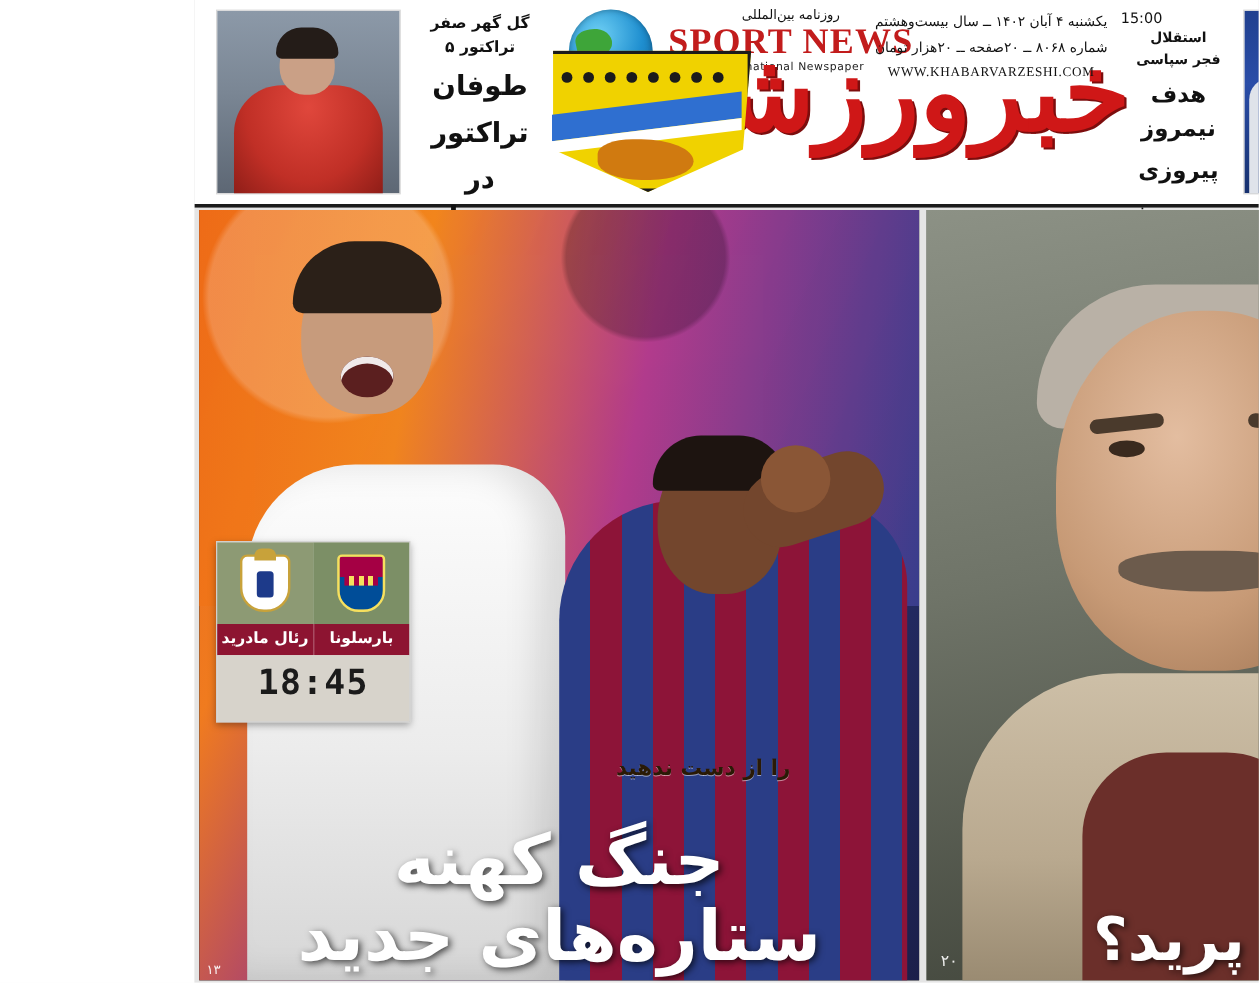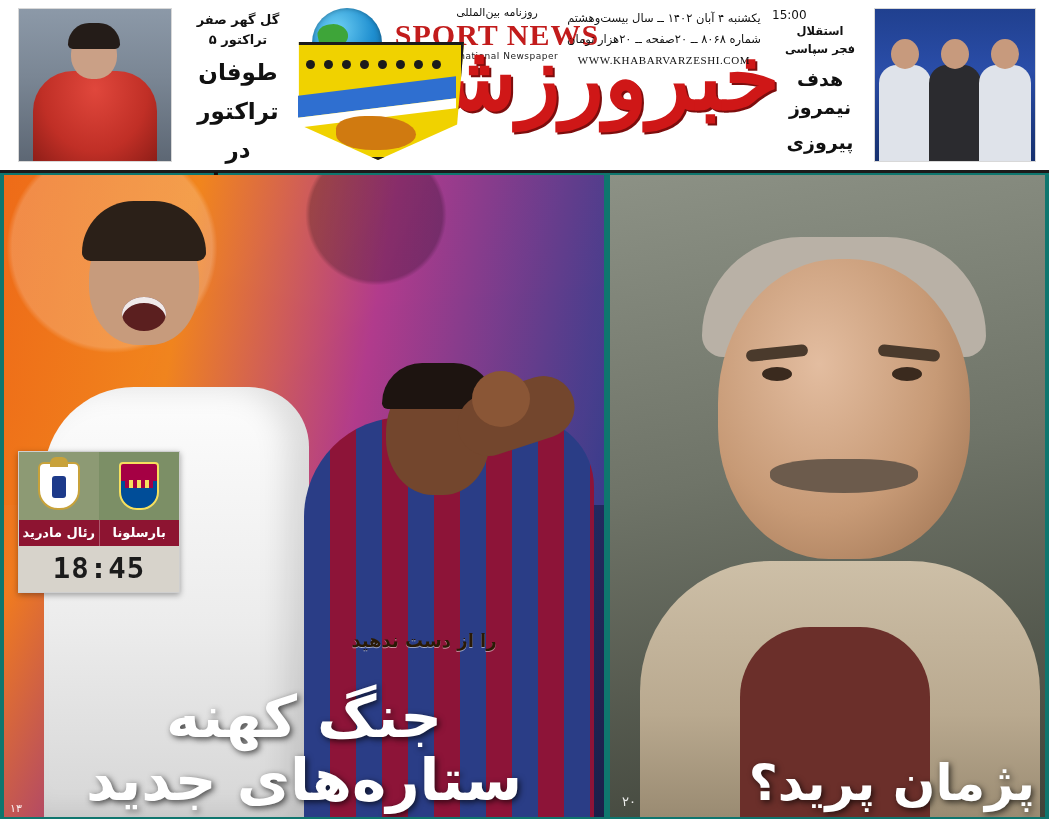--- a/index.html
+++ b/index.html
@@ -5,24 +5,24 @@
   html, body {
     margin: 0;
     padding: 0;
     background: #ffffff;
   }
   body {
     font-family: "DejaVu Sans", "Liberation Sans", sans-serif;
   }
   .page {
     position: relative;
-    width: 1049px;
+    width: 887px;
     height: 819px;
     overflow: hidden;
-    background: #0f766e;
+    background: #e5e5e5;
   }
 
   
   .masthead {
     position: absolute;
     left: 0; top: 0;
     width: 1049px;
     height: 170px;
     background: #fff;
     border-bottom: 3px solid #1b1b1b;
@@ -457,21 +457,21 @@
     direction: rtl;
   }
   .sb-name + .sb-name { border-right: 1px solid rgba(255,255,255,.3); text-align: center; }
   .sb-time {
     background: #d7d3cb;
     color: #1b1b1b;
     font-family: "DejaVu Sans Mono","Liberation Mono",monospace;
     font-size: 29px;
     font-weight: bold;
     text-align: center;
-    padding: 5px 0 7px;
+    padding: 5px 0 16px;
     letter-spacing: 1px;
   }
 
   
   .sm-teaser {
     position: absolute;
     left: 330px; top: 452px;
     width: 180px;
     direction: rtl;
     text-align: center;

